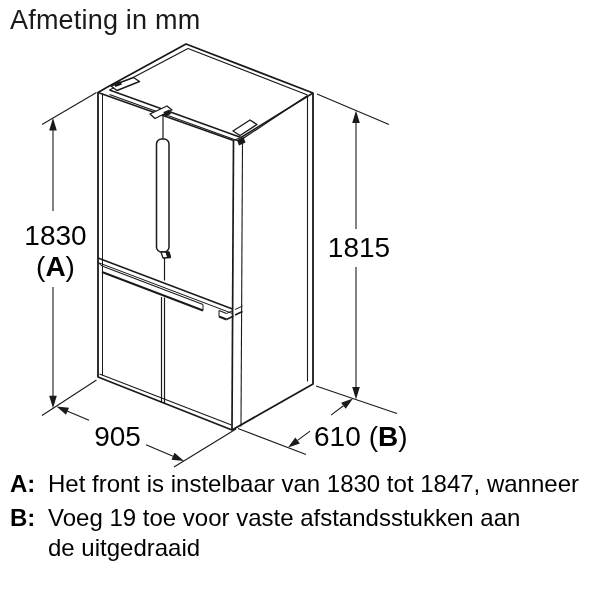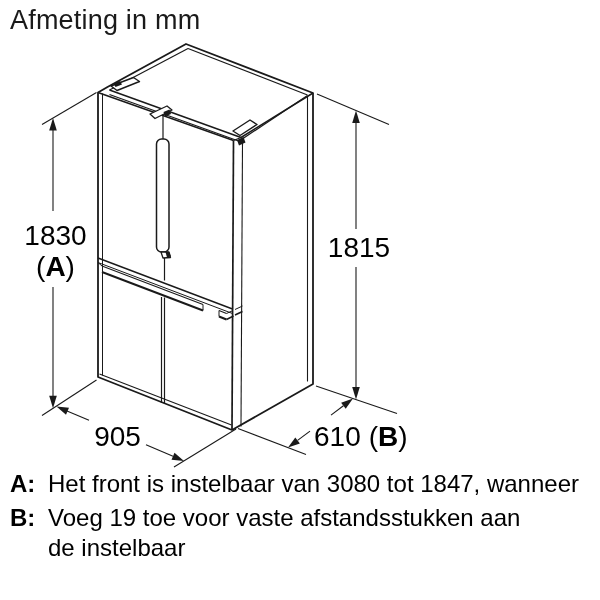--- a/index.html
+++ b/index.html
@@ -131,25 +131,25 @@
         <path fill="#1a1a1a" stroke="none" d="M 288,447.6 L 299.9,443.4 L 295.3,437.4 Z"></path>
         <text x="314" y="446" text-anchor="start" stroke="none"><tspan>610</tspan><tspan dx="8">(</tspan><tspan font-weight="bold">B</tspan><tspan>)</tspan></text>
       </g>
     </g>
   </svg>
 
   <div class="footnotes">
     <div class="footnote">
       <div class="fn-marker">A:</div>
       <div class="fn-text">
-        <div>Het front is instelbaar van 3080 tot 1847, wanneer</div>
+        <div>Het front is instelbaar van 1830 tot 1847, wanneer</div>
       </div>
     </div>
     <div class="footnote">
       <div class="fn-marker">B:</div>
       <div class="fn-text">
         <div>Voeg 19 toe voor vaste afstandsstukken aan</div>
-        <div>de instelbaar</div>
+        <div>de uitgedraaid</div>
       </div>
     </div>
   </div>
 
 </div>
 
 </body></html>

